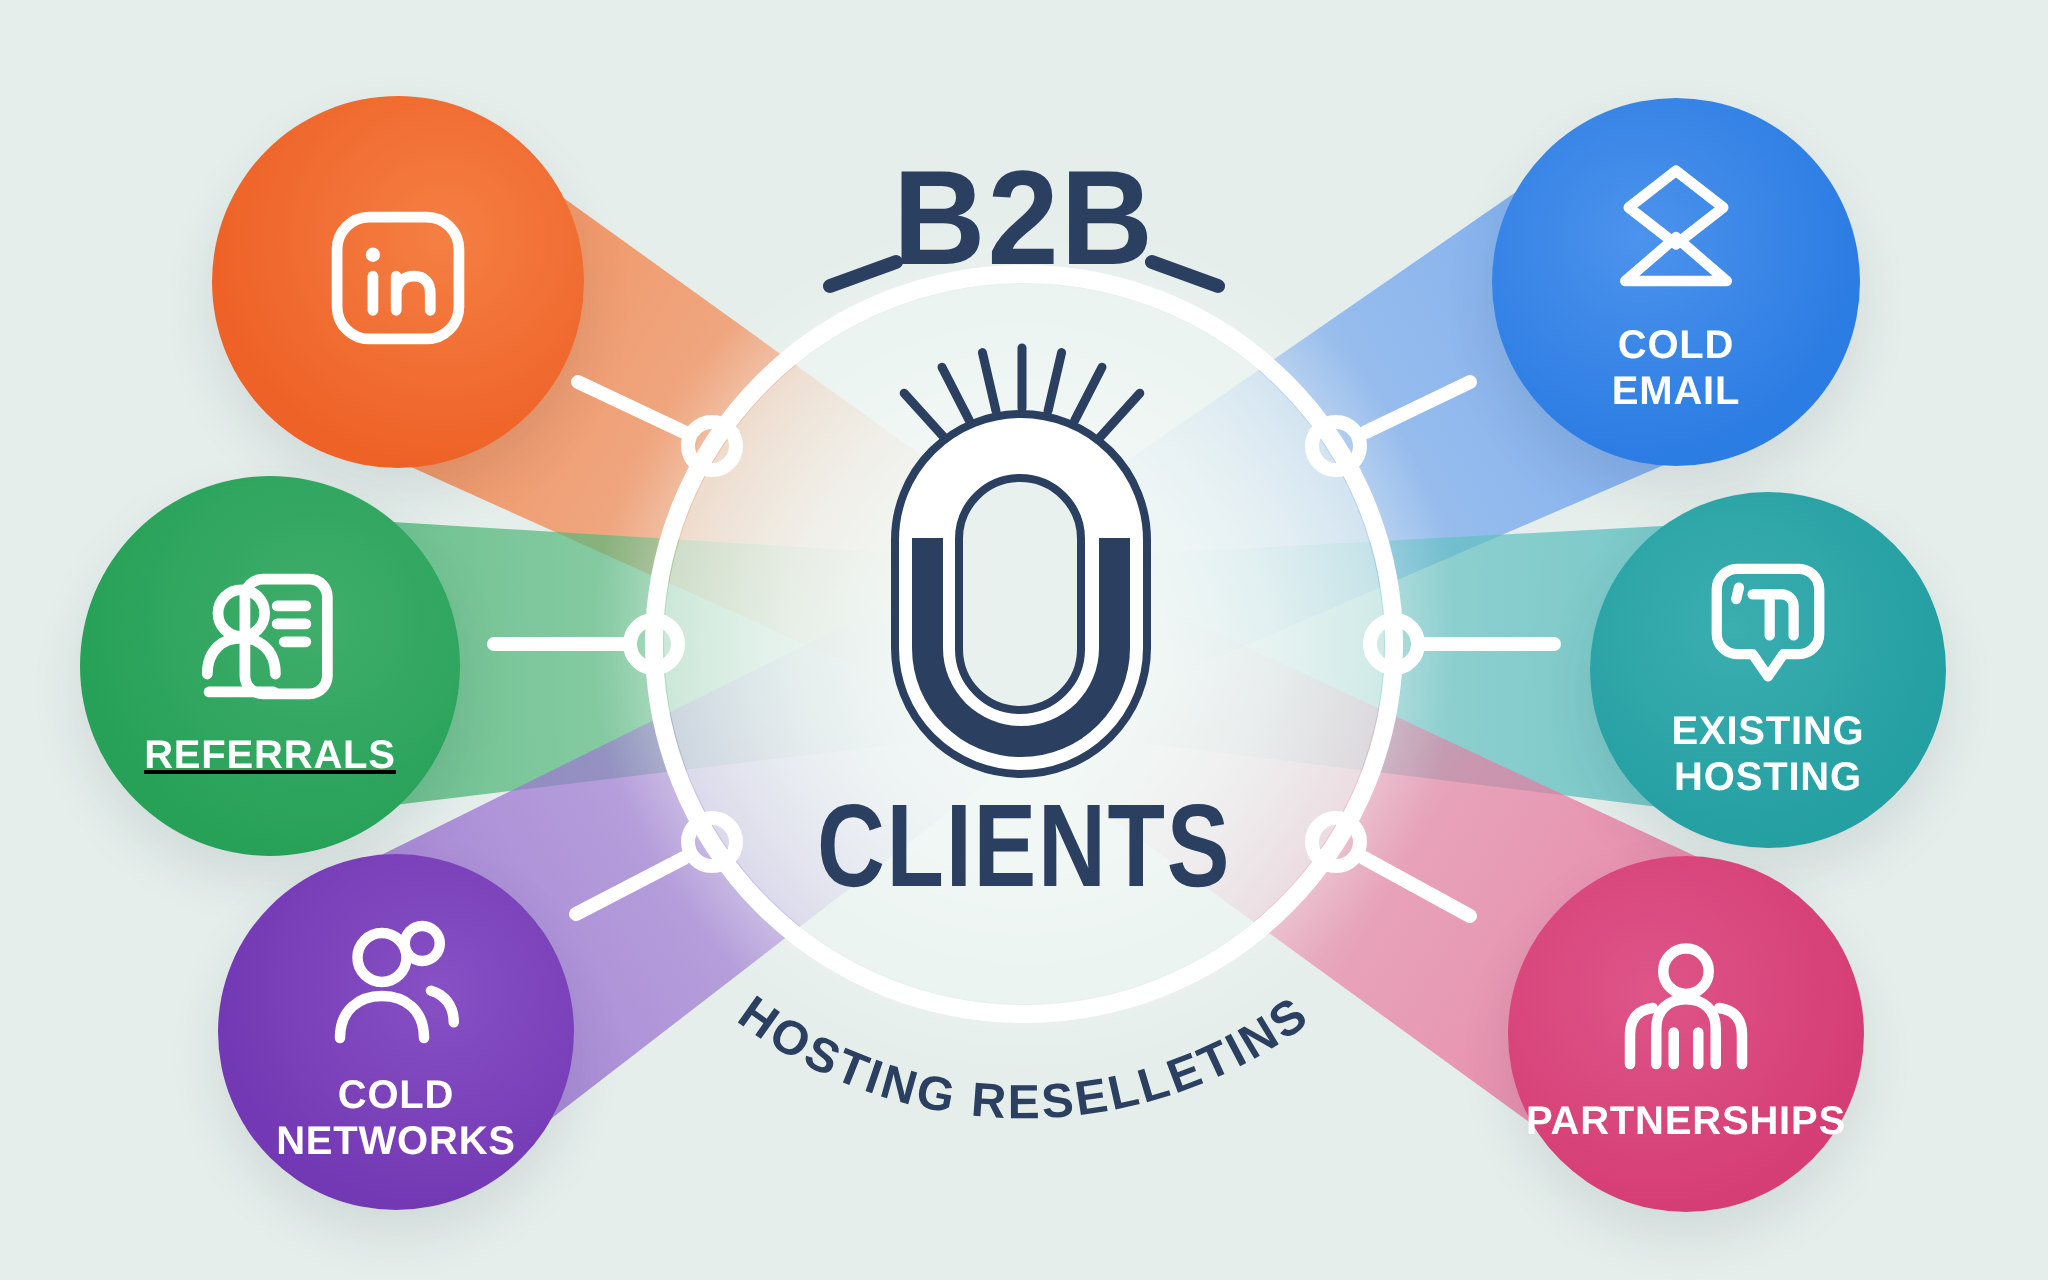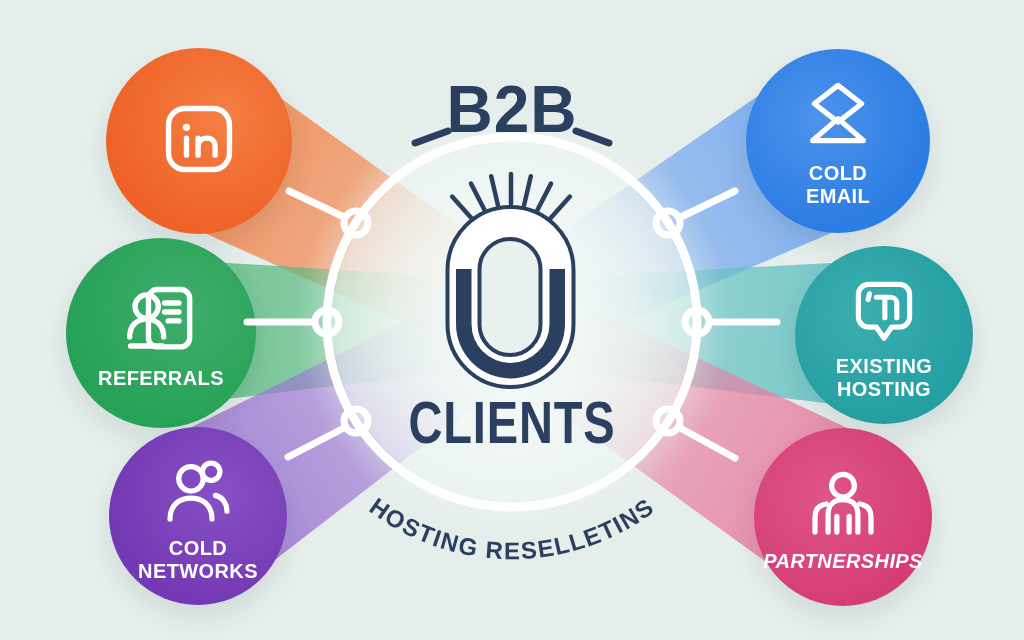--- a/index.html
+++ b/index.html
@@ -36,30 +36,30 @@
     display:flex;flex-direction:column;align-items:center;justify-content:center;
     box-shadow:0 12px 26px rgba(30,50,60,.10);
   }
   .bubble .icon-wrap{margin-bottom:4px;line-height:0;}
   .bubble-label{
     color:#fff;font-weight:700;font-size:20px;line-height:1.15;
     letter-spacing:.4px;text-align:center;white-space:pre-line;
   }
   .bubble.b1{left:106px;top:48px;width:186px;height:186px;
     background:radial-gradient(circle at 62% 38%,#F57F43,#EE6227 70%);}
-  .bubble.b2{left:66px;top:238px;width:190px;height:190px;
-    background:radial-gradient(circle at 62% 38%,#3FAE6B,#27A158 70%);}
+  .bubble.b2{left:40px;top:238px;width:190px;height:190px;
+    background:radial-gradient(circle at 62% 38%,#3FAE6B,#27A158 70%);text-decoration:underline;}
   .bubble.b3{left:109px;top:427px;width:178px;height:178px;
     background:radial-gradient(circle at 62% 38%,#8750C4,#7339B4 70%);}
   .bubble.b4{left:746px;top:49px;width:184px;height:184px;
     background:radial-gradient(circle at 40% 38%,#4C93EC,#2B7CE3 70%);}
   .bubble.b5{left:795px;top:246px;width:178px;height:178px;
     background:radial-gradient(circle at 40% 38%,#3BAEAF,#249FA2 70%);}
   .bubble.b6{left:754px;top:428px;width:178px;height:178px;
-    background:radial-gradient(circle at 40% 38%,#DE5588,#D53E75 70%);font-style:italic;}
+    background:radial-gradient(circle at 40% 38%,#DE5588,#D53E75 70%);}
   
   .overlay{position:absolute;left:0;top:0;z-index:4;}
   
   .center-text{position:absolute;left:0;width:1024px;text-align:center;color:#2B4060;z-index:5;}
   .b2b{top:72px;font-size:64px;font-weight:800;letter-spacing:1px;transform:scaleY(1.05);}
   .clients{top:390px;font-size:56px;font-weight:800;letter-spacing:1px;transform:scale(.84,1.05);}
 </style>
 </head>
 <body>
 

